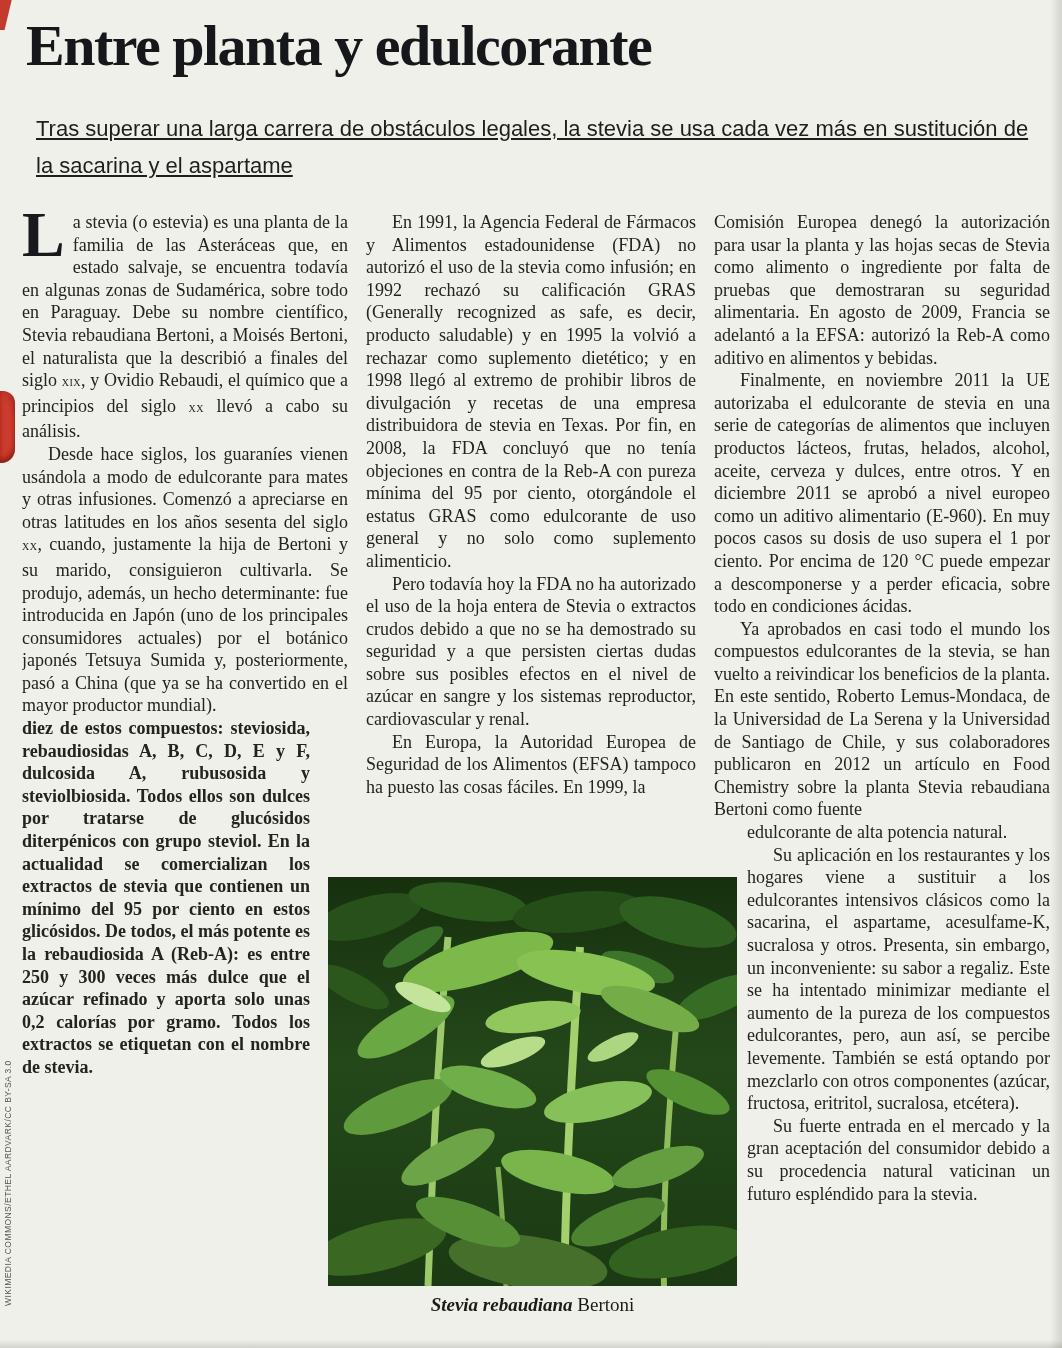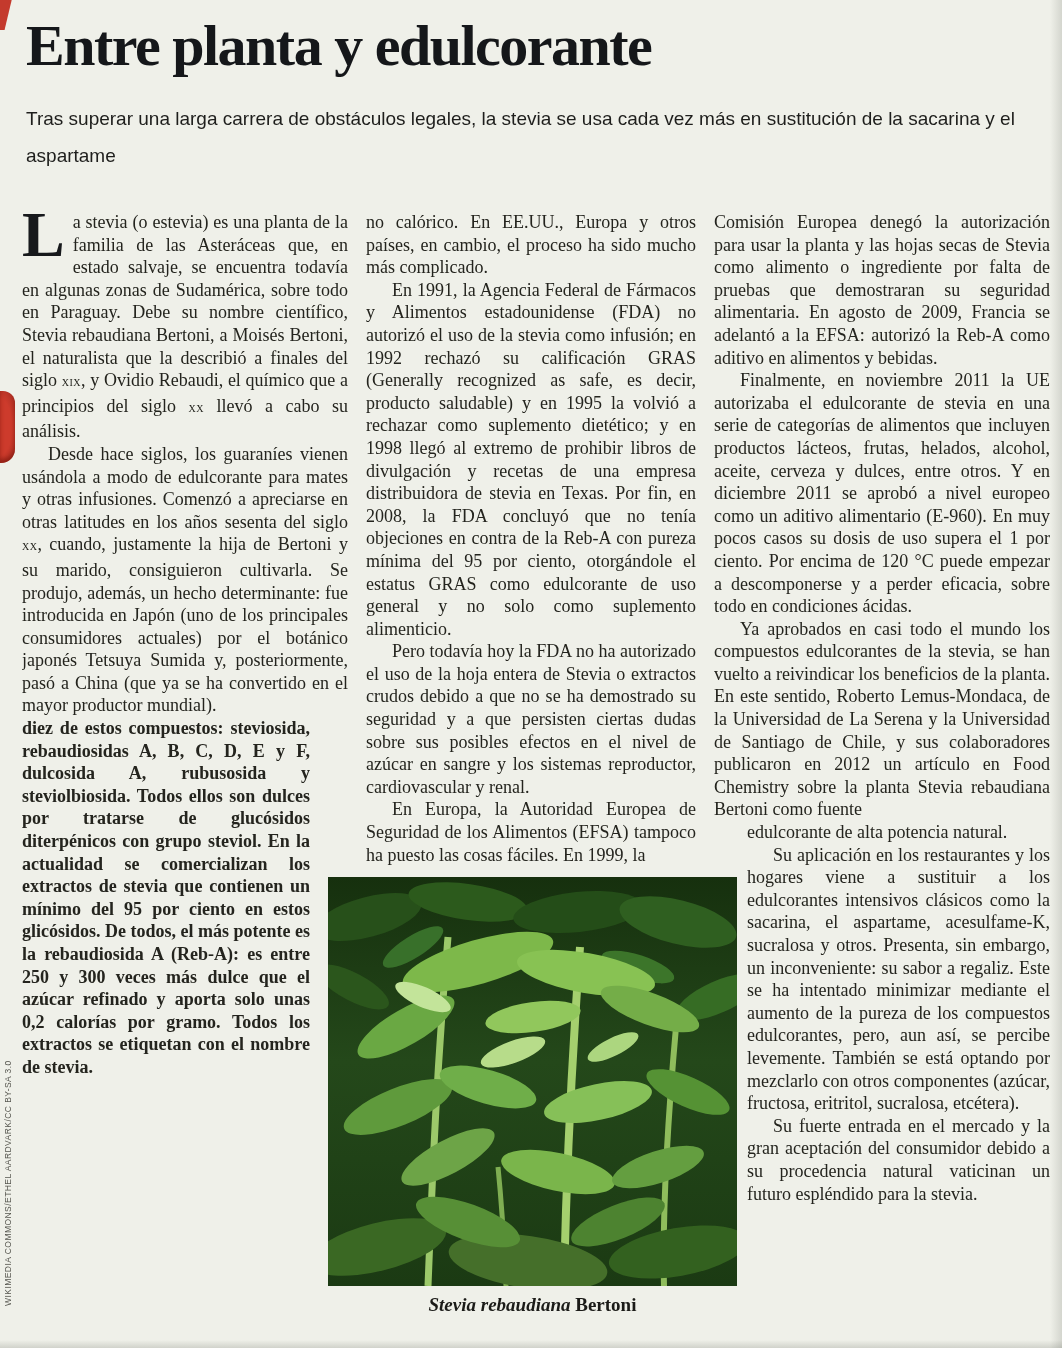--- a/index.html
+++ b/index.html
@@ -8,42 +8,42 @@
     background:#eff0e9; overflow:hidden;
     font-family:"Liberation Serif", serif; color:#23231d;
   }
   
   .title {
     position:absolute; left:26px; top:12px; margin:0;
     font-family:"Liberation Serif", serif; font-weight:700;
     font-size:58px; letter-spacing:-1.5px; color:#15171a; white-space:nowrap;
   }
   .subtitle {
-    position:absolute; left:26px; top:100px; width:1014px; margin:0;
+    position:absolute; left:26px; top:100px; width:1014px; margin:10px;
     font-family:"Liberation Sans", sans-serif; font-weight:400;
-    font-size:19px; line-height:37px; color:#1e1e1c;
+    font-size:22px; line-height:37px; color:#1e1e1c;text-decoration:underline;
   }
   
   .col {
     position:absolute; top:211px; font-size:18px; line-height:22.6px;
     text-align:justify; color:#24241e;
   }
   .col1 { left:22px;  width:326px; max-height:1118px; overflow:hidden; }
   .col1-narrow { width:288px;font-weight:bold; }
   .col2 { left:366px; width:330px; max-height:664px;  overflow:hidden; }
   .col3 { left:714px; width:336px; max-height:1100px; overflow:hidden; }
   .col3-narrow { margin-left:33px; width:303px; }
   .para { margin:0; }
   .para.indent { text-indent:26px; }
   .dropcap {
     float:left; font-weight:700; font-size:64px; line-height:45px;
     padding:1px 8px 0 0; color:#17191c;
   }
   .run-i  { }
-  .run-b  { font-weight:700;text-align:right; }
+  .run-b  { font-weight:400;text-align:right; }
   .run-bi { font-weight:700; font-style:italic; }
   .run-sc { font-size:10px; letter-spacing:0.5px; }
   
   .photo { position:absolute; left:328px; top:877px; width:409px; height:409px; margin:0; }
   .photo svg { display:block; }
   .caption {
     position:absolute; left:328px; top:1294px; width:409px;
     text-align:center; font-size:19px; color:#1b1b18;
   }
   .credit {
@@ -88,21 +88,20 @@
     <div>
         <p class="para"><span class="dropcap">L</span><span>a stevia (o estevia) es una planta de la familia de las Asteráceas que, en estado salvaje, se encuentra todavía en algunas zonas de Sudamérica, sobre todo en Paraguay. Debe su nombre científico, </span><span class="run-i">Stevia rebaudiana</span><span> Bertoni, a Moisés Bertoni, el naturalista que la describió a finales del siglo </span><span class="run-sc">XIX</span><span>, y Ovidio Rebaudi, el químico que a principios del siglo </span><span class="run-sc">XX</span><span> llevó a cabo su análisis.</span></p>
         <p class="para indent"><span>Desde hace siglos, los guaraníes vienen usándola a modo de edulcorante para mates y otras infusiones. Comenzó a apreciarse en otras latitudes en los años sesenta del siglo </span><span class="run-sc">XX</span><span>, cuando, justamente la hija de Bertoni y su marido, consiguieron cultivarla. Se produjo, además, un hecho determinante: fue introducida en Japón (uno de los principales consumidores actuales) por el botánico japonés Tetsuya Sumida y, posteriormente, pasó a China (que ya se ha convertido en el mayor productor mundial).</span></p>
       </div>
     <div class="col1-narrow">
         <p class="para"><span>diez de estos compuestos: steviosida, rebaudiosidas A, B, C, D, E y F, dulcosida A, rubusosida y steviolbiosida. Todos ellos son dulces por tratarse de glucósidos diterpénicos con grupo steviol. En la actualidad se comercializan los extractos de stevia que contienen un mínimo del 95 por ciento en estos glicósidos. De todos, el más potente es la rebaudiosida A (Reb-A): es entre 250 y 300 veces más dulce que el azúcar refinado y aporta solo unas 0,2 calorías por gramo. Todos los extractos se etiquetan con el nombre de stevia.</span></p>
       </div>
   </div>
 
   <div class="col col2">
-      <p class="para"><span>no calórico. En EE.UU., Europa y otros países, en cambio, el proceso ha sido mucho más complicado.</span></p>
       <p class="para indent"><span>En 1991, la Agencia Federal de Fármacos y Alimentos estadounidense (FDA) no autorizó el uso de la stevia como infusión; en 1992 rechazó su calificación GRAS (</span><span class="run-i">Generally recognized as safe</span><span>, es decir, producto saludable) y en 1995 la volvió a rechazar como suplemento dietético; y en 1998 llegó al extremo de prohibir libros de divulgación y recetas de una empresa distribuidora de stevia en Texas. Por fin, en 2008, la FDA concluyó que no tenía objeciones en contra de la Reb-A con pureza mínima del 95 por ciento, otorgándole el estatus GRAS como edulcorante de uso general y no solo como suplemento alimenticio.</span></p>
       <p class="para indent"><span>Pero todavía hoy la FDA no ha autorizado el uso de la hoja entera de </span><span class="run-i">Stevia</span><span> o extractos crudos debido a que no se ha demostrado su seguridad y a que persisten ciertas dudas sobre sus posibles efectos en el nivel de azúcar en sangre y los sistemas reproductor, cardiovascular y renal.</span></p>
       <p class="para indent"><span>En Europa, la Autoridad Europea de Seguridad de los Alimentos (EFSA) tampoco ha puesto las cosas fáciles. En 1999, la</span></p>
     </div>
 
   <div class="col col3">
     <div>
         <p class="para"><span>Comisión Europea denegó la autorización para usar la planta y las hojas secas de </span><span class="run-i">Stevia</span><span> como alimento o ingrediente por falta de pruebas que demostraran su seguridad alimentaria. En agosto de 2009, Francia se adelantó a la EFSA: autorizó la Reb-A como aditivo en alimentos y bebidas.</span></p>
         <p class="para indent"><span>Finalmente, en noviembre 2011 la UE autorizaba el edulcorante de stevia en una serie de categorías de alimentos que incluyen productos lácteos, frutas, helados, alcohol, aceite, cerveza y dulces, entre otros. Y en diciembre 2011 se aprobó a nivel europeo como un aditivo alimentario (E-960). En muy pocos casos su dosis de uso supera el 1 por ciento. Por encima de 120 °C puede empezar a descomponerse y a perder eficacia, sobre todo en condiciones ácidas.</span></p>
         <p class="para indent"><span>Ya aprobados en casi todo el mundo los compuestos edulcorantes de la stevia, se han vuelto a reivindicar los beneficios de la planta. En este sentido, Roberto Lemus-Mondaca, de la Universidad de La Serena y la Universidad de Santiago de Chile, y sus colaboradores publicaron en 2012 un artículo en </span><span class="run-i">Food Chemistry</span><span> sobre la planta </span><span class="run-i">Stevia rebaudiana</span><span> Bertoni como fuente</span></p>

